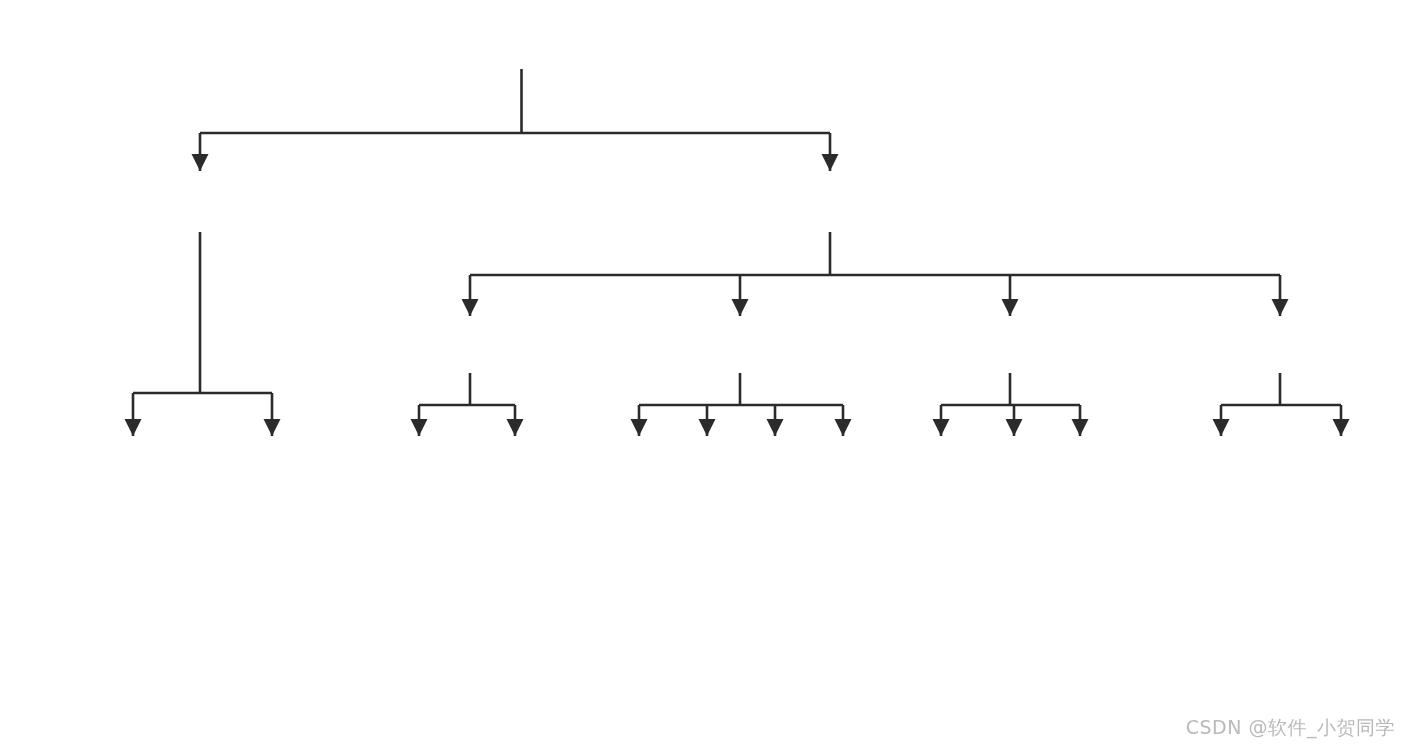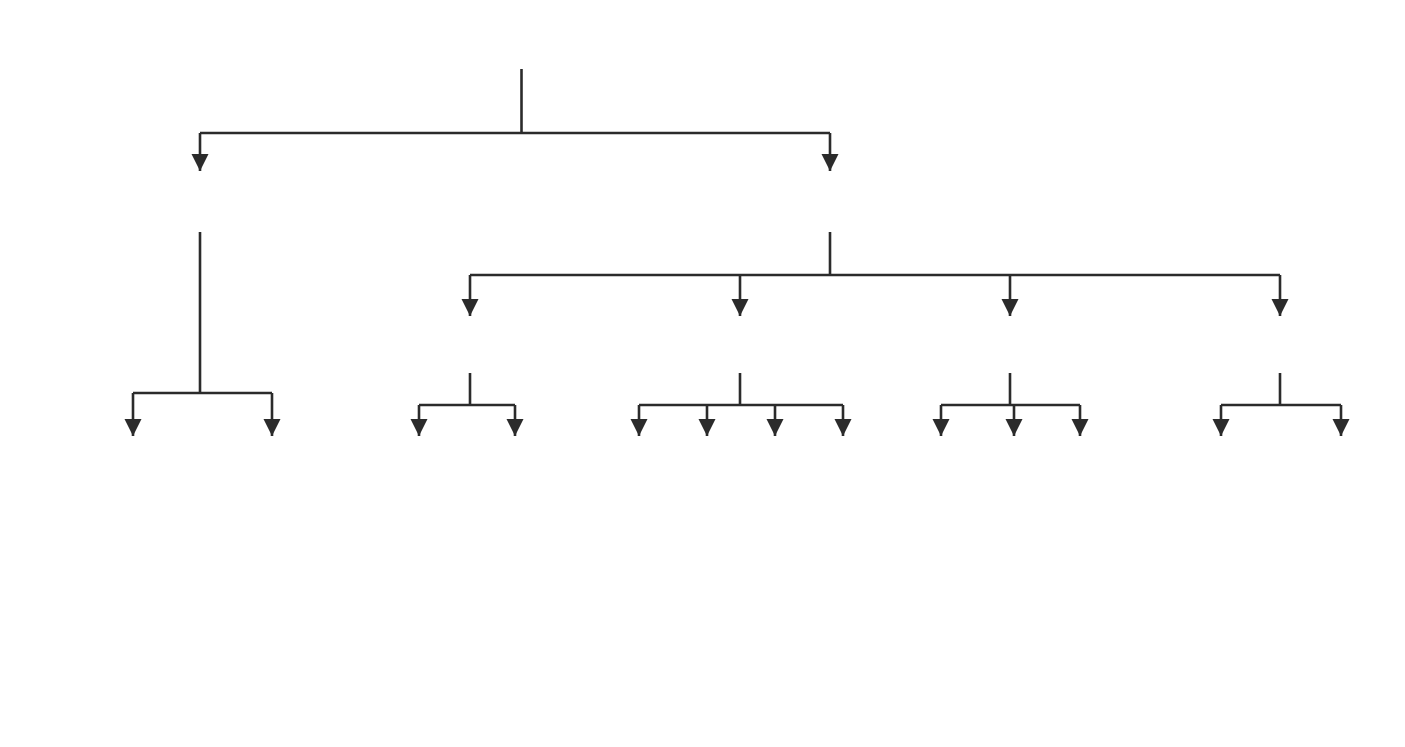--- a/index.html
+++ b/index.html
@@ -100,13 +100,14 @@
         <path d="M 1071.5 419 L 1088.5 419 L 1080 436 Z" class="arrow-head"></path>
         <path d="M 1280 373 L 1280 405" class="connector"></path>
         <path d="M 1221 405 L 1341 405" class="connector"></path>
         <path d="M 1221 405 L 1221 436" class="connector"></path>
         <path d="M 1212.5 419 L 1229.5 419 L 1221 436 Z" class="arrow-head"></path>
         <path d="M 1341 405 L 1341 436" class="connector"></path>
         <path d="M 1332.5 419 L 1349.5 419 L 1341 436 Z" class="arrow-head"></path>
       </g>
     <g id="boxes-layer"></g>
   </svg>
+  <div class="watermark">CSDN @软件_小贺同学</div>
 </div>
 
 </body></html>

